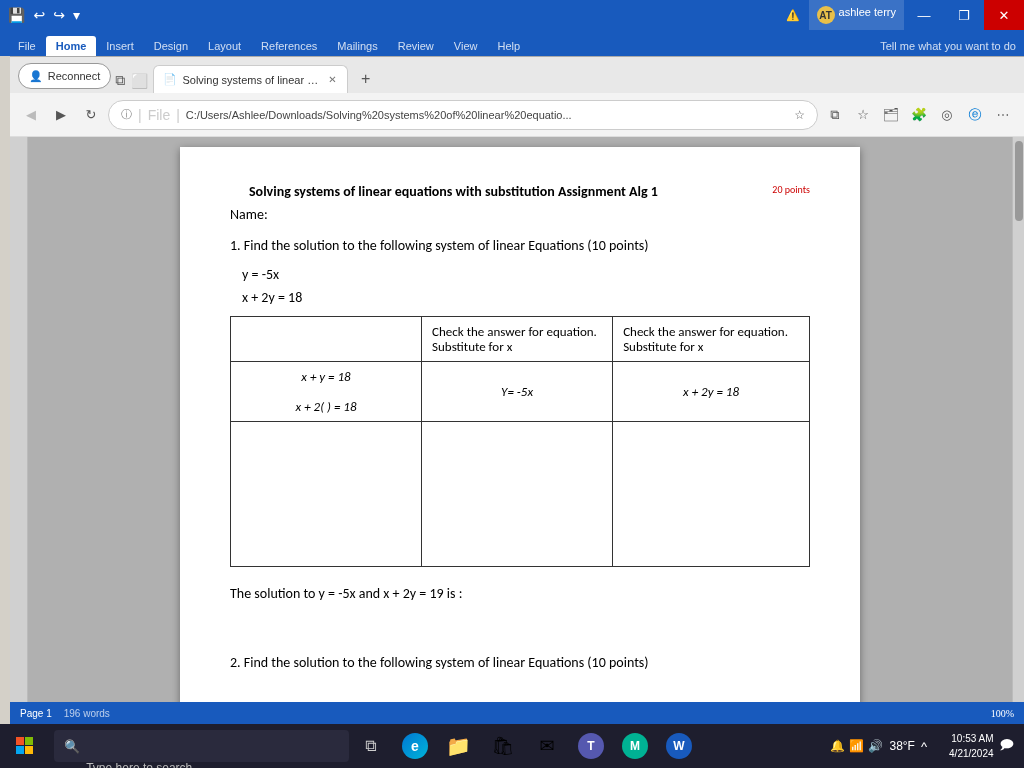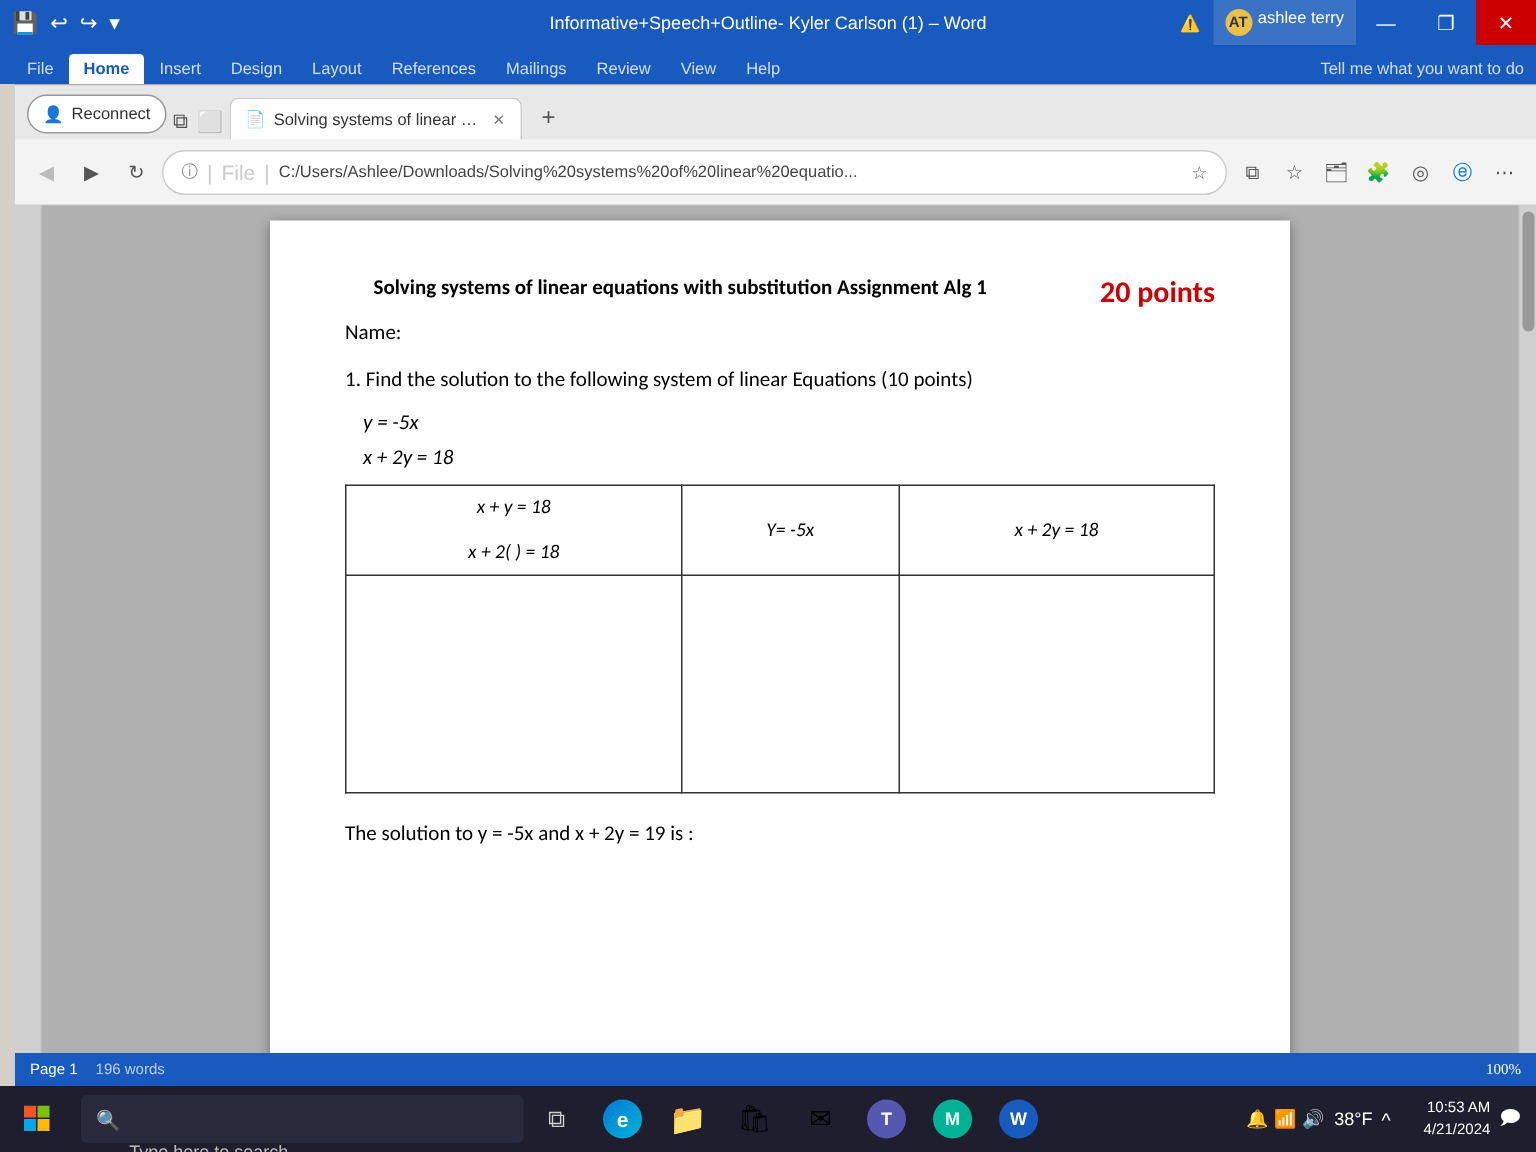--- a/index.html
+++ b/index.html
@@ -150,24 +150,24 @@
     .doc-page {
       background: white;
       width: 680px;
       padding: 36px 50px;
       font-family: 'Calibri', 'Times New Roman', serif;
       font-size: 14px;
       box-shadow: 0 2px 8px rgba(0,0,0,0.4);
     }
     .doc-header { display: flex; justify-content: space-between; margin-bottom: 6px; margin-left: 19px; }
     .doc-h-title { font-weight: bold; font-size: 14px; }
-    .doc-h-points { font-weight: bold; font-size: 20px; color: #cc0000; }
+    .doc-h-points { font-weight: normal; font-size: 10px; color: #cc0000; }
     .doc-name-line { font-size: 14px; margin-bottom: 14px; }
     .doc-q { font-size: 14px; margin-bottom: 12px; }
-    .doc-eq { font-size: 14px; margin: 6px 0 6px 12px; font-style: italic; }
+    .doc-eq { font-size: 14px; margin: 6px 0 6px 12px; }
     .doc-sol { font-size: 14px; margin-top: 18px; }
     .doc-q2 { font-size: 14px; margin-top: 18px; }
 
     .eq-table {
       width: 100%;
       border-collapse: collapse;
       margin-top: 10px;
     }
     .eq-table td, .eq-table th {
       border: 1.5px solid #333;
@@ -216,23 +216,20 @@
 
 <div class="page">
 
   <div class="word-titlebar">
     <div class="word-titlebar-left">
       <span class="word-titlebar-icon">💾</span>
       <span class="word-titlebar-icon">↩</span>
       <span class="word-titlebar-icon">↪</span>
       <span class="word-titlebar-icon">▾</span>
     </div>
-    <div class="word-titlebar-title">
-      <span>Informative+Speech+Outline- Kyler Carlson (1) – Word</span>
-    </div>
     <div class="word-titlebar-right">
       <div class="word-titlebar-warn">
         <span>⚠️</span>
       </div>
       <div class="word-titlebar-user">
         <div class="user-avatar" style="width:18px;height:18px;border-radius:50%;background:#e8c04a;display:flex;align-items:center;justify-content:center;font-size:10px;font-weight:bold;color:#333;">
           <span>AT</span>
         </div>
         <span>ashlee terry</span>
       </div>
@@ -318,39 +315,51 @@
           <div class="doc-name-line">
             <span>Name:</span>
           </div>
           <div class="doc-q">1. Find the solution to the following system of linear Equations (10 points)</div>
           <div class="doc-eq">y = -5x</div>
           <div class="doc-eq">x + 2y = 18</div>
 
           
           <table class="eq-table">
             <tbody>
+                <tr>
+              <td class="lhs-col"></td>
+              <td class="mid-col">
+                <span>Check the answer for equation.</span><br>
+                <span>Substitute for x</span>
+              </td>
+              <td class="rhs-col">
+                <span>Check the answer for equation.</span><br>
+                <span>Substitute for x</span>
+              </td>
+            </tr>
             <tr class="subst-row">
               <td>
                 <div>x + y = 18</div>
                 <br>
                 <div>x + 2(        ) = 18</div>
               </td>
               <td style="text-align:center; font-style:italic;">Y= -5x</td>
               <td style="text-align:center; font-style:italic;">x + 2y = 18</td>
             </tr>
             <tr class="work-area">
               <td style="height:145px;"></td>
               <td style="height:145px;"></td>
               <td style="height:145px;"></td>
             </tr>
           </tbody>
             </table>
 
           <div class="doc-sol">The solution to y = -5x and x + 2y = 19 is :</div>
           <br><br>
+          <div class="doc-q2">2. Find the solution to the following system of linear Equations (10 points)</div>
         </div>
       </div>
       <div class="edge-scrollbar">
         <div class="edge-scrollbar-thumb"></div>
       </div>
     </div>
   </div>
 
   <div style="position:absolute;bottom:44px;left:10px;right:0;height:22px;background:#185abd;display:flex;align-items:center;padding:0 10px;z-index:50;">
     <span style="color:white;font-size:10px;">Page 1</span>

